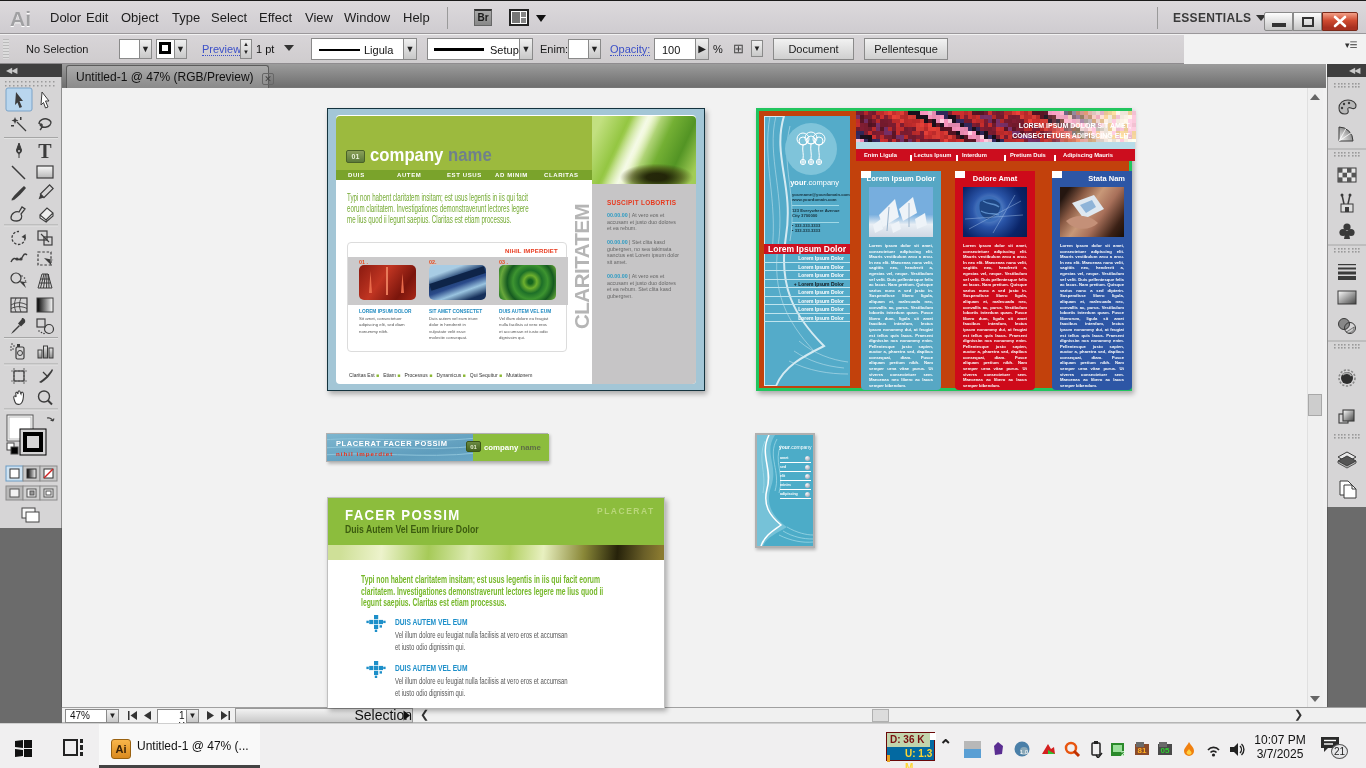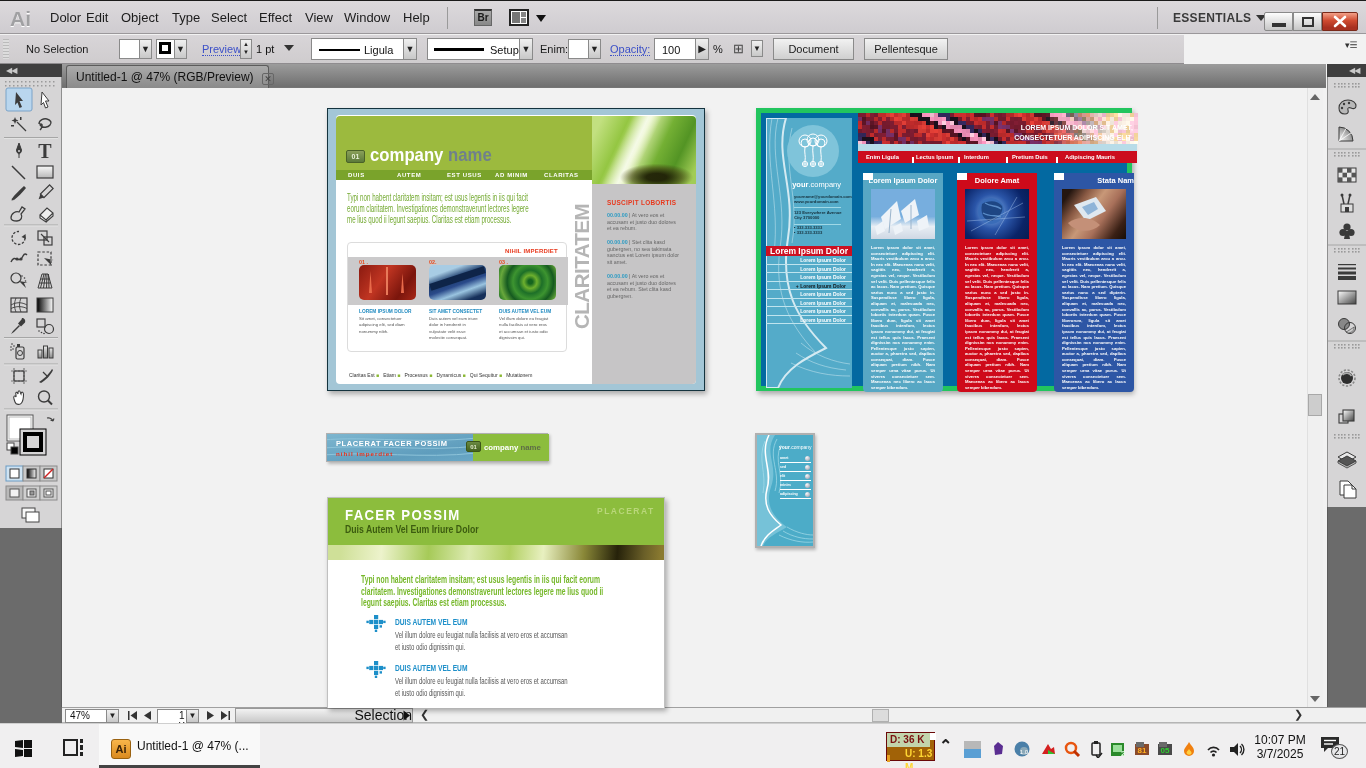--- a/index.html
+++ b/index.html
@@ -28,21 +28,21 @@
 #vthumb{left:1308px;top:394px;width:14px;height:22px;background:#cdcdcd;border:1px solid #a8a8a8}
 #statusbar{left:62px;top:707px;width:1304px;height:16px;background:#f0f0f0;border-top:1px solid #a0a0a0;border-bottom:1px solid #b5b5b5}
 #lstatusdark{left:0;top:707px;width:62px;height:16px;background:#6b6b6b}
 
 #taskbar{left:0;top:723px;width:1366px;height:45px;background:#f0eff0;border-top:1px solid #cfcfcf}
 .trayicon{top:17px;width:17px;height:17px}
 
 #art1{left:327px;top:108px;width:378px;height:283px;background:#a3c6d6;border:1px solid #14333e;box-shadow:2px 3px 5px rgba(0,0,0,0.3)}
 #a1page{left:8px;top:6px;width:360px;height:269px;background:#fff;border-radius:4px}
 
-#art2{left:756px;top:108px;width:376px;height:283px;background:#0369a1;border:5px solid #22c55e;box-shadow:2px 3px 5px rgba(0,0,0,0.3)}
+#art2{left:756px;top:108px;width:376px;height:283px;background:#c2410c;border:3px solid #22c55e;box-shadow:2px 3px 5px rgba(0,0,0,0.3)}
 #a2side{left:5px;top:5px;width:86px;height:270px;background:#54abc9;overflow:hidden}
 #a2photo{left:97px;top:0;width:279px;height:31px;background:
   linear-gradient(100deg,#3a1018 4%,#8a2030 10%,#e86a80 16%,#5a1020 24%,#c04a60 32%,#f0a0b0 40%,#6a1828 50%,#ffd0d8 62%,#f8f0e8 74%,#e8a0b8 84%,#c87890 94%);
   image-rendering:pixelated}
 #a2rows{left:5px;top:143px;width:86px;height:68px}
 .a2row{position:absolute;left:0;width:86px;height:8.5px;font-size:5px;font-weight:bold;color:#fff;text-align:right;padding-right:6px;line-height:8.5px;border-bottom:1px solid #bfe4ee}
 .col{width:80px;height:219px;border-radius:0 0 4px 4px;overflow:hidden}
 .ctitle{left:0;top:3px;width:100%;text-align:center;font-size:7.5px;font-weight:bold;color:#fff;white-space:nowrap}
 .cphoto{left:8px;top:16px;width:64px;height:50px;overflow:hidden}
 .cbody{left:8px;top:72px;width:64px;font-size:4.2px;font-weight:bold;color:#fff;line-height:5.6px;text-align:justify}
@@ -599,21 +599,21 @@
   <div class="a" style="left:63px;top:15px;width:15px;height:17px;border:2px solid #222"></div>
   <div class="a" style="left:80px;top:15px;width:3px;height:4px;background:#222"></div>
   <div class="a" style="left:80px;top:21px;width:3px;height:5px;background:#222"></div>
   <div class="a" style="left:80px;top:28px;width:3px;height:4px;background:#222"></div>
 
   <div class="a" style="left:99px;top:0;width:161px;height:45px;background:#f9f9f9"></div>
   <div class="a" style="left:99px;top:41px;width:161px;height:4px;background:#444"></div>
   <div class="a" style="left:111px;top:15px;width:20px;height:20px;border-radius:3px;background:linear-gradient(#f9b64a,#d98a1f);border:1px solid #9a6210;color:#3a2208;font-size:11px;font-weight:bold;text-align:center;line-height:19px">Ai</div>
   <div class="a" style="left:137px;top:15px;font-size:12px;color:#111">Untitled-1 @ 47% (...</div>
 
-  <div class="a" style="left:886px;top:8px;width:49px;height:29px;background:#a16207;border:1px solid #6a0808">
+  <div class="a" style="left:886px;top:8px;width:49px;height:29px;background:#0369a1;border:1px solid #6a0808">
     <div class="a" style="left:0;top:0;width:43px;height:14px;background:#c2d4ac;color:#7a1010;font-size:10px;font-weight:bold;line-height:14px;padding-left:3px">D: 36 K</div>
     <div class="a" style="left:15px;top:14px;color:#ffd633;font-size:10px;font-weight:bold;line-height:14px;padding-left:3px">U: 1.3 M</div>
     <div class="a" style="left:43px;top:0;width:6px;height:7px;background:#fff"></div>
     <div class="a" style="left:0;top:22px;width:3px;height:7px;background:#e8a020"></div>
   </div>
   <div class="a" style="left:939px;top:12px;font-size:16px;font-weight:bold;color:#222">⌃</div>
 
   <div class="a trayicon" style="left:964px;background:linear-gradient(#b8b8b8 50%,#5a9fd4 50%)"></div>
   <div class="a trayicon" style="left:990px"><svg width="17" height="17">
         <path d="M8 1 L13 5 L12 13 L5 14 L4 5 Z" fill="#5a2d91"></path>
@@ -1390,21 +1390,21 @@
           <g stroke="#b0ccf0" stroke-width="0.6" opacity="0.7">
             <line x1="6" y1="42" x2="58" y2="14"></line>
             <line x1="2" y1="32" x2="60" y2="28"></line>
             <line x1="30" y1="46" x2="52" y2="8"></line>
           </g>
         </svg>
     </div>
     <div class="a cbody">Lorem ipsum dolor sit amet, consectetuer adipiscing elit. Mauris vestibulum arcu a arcu. In nec elit. Maecenas nunc velit, sagittis nec, hendrerit a, egestas vel, neque. Vestibulum vel velit. Duis pellentesque felis ac lacus. Nam pretium. Quisque varius nunc a sed justo in. Suspendisse libero ligula, aliquam et, malesuada nec, convallis ac, purus. Vestibulum lobortis interdum quam. Fusce libero dum, ligula sit amet faucibus interdum, lectus ipsum nonummy dui, at feugiat est tellus quis lacus. Praesent dignissim nos nonummy enim. Pellentesque justo sapien, auctor a, pharetra sed, dapibus consequat, diam. Fusce aliquam pretium nibh. Nam semper urna vitae purus. Ut viverra consectetuer sem. Maecenas ac libero ac lacus semper bibendum.</div>
   </div>
   <div class="a col" style="left:293px;top:60px;background:#2d56a5" id="a2c3">
-    <div class="a ctitle" style="text-align:right;padding-right:0">Stata Nam</div>
+    <div class="a ctitle" style="text-align:right;padding-right:7px">Stata Nam</div>
     <div class="a cphoto" style="background:linear-gradient(125deg,#241610 10%,#8a5a44 28%,#c89878 45%,#a8705a 62%,#3a2015 85%,#1c1008 98%)">
       <svg class="a" style="left:0;top:0" width="64" height="50">
           <path d="M12 16 L34 8 L44 22 L24 32 Z" fill="#dfe8f0"></path>
           <path d="M20 18 L32 13 L36 20 L26 26 Z" fill="#8fb4d8"></path>
           <path d="M6 34 C16 26 30 28 38 36 C30 44 14 44 6 34" fill="#c49078"></path>
         </svg>
     </div>
     <div class="a cbody">Lorem ipsum dolor sit amet, consectetuer adipiscing elit. Mauris vestibulum arcu a arcu. In nec elit. Maecenas nunc velit, sagittis nec, hendrerit a, egestas vel, neque. Vestibulum vel velit. Duis pellentesque felis ac lacus. Nam pretium. Quisque varius nunc a sed dipterin. Suspendisse libero ligula, aliquam et, malesuada nec, convallis ac, purus. Vestibulum lobortis interdum quam. Fusce liberorum, ligula sit amet faucibus interdum, lectus ipsum nonummy dui, at feugiat est tellus quis lacus. Praesent dignissim nos nonummy enim. Pellentesque justo sapien, auctor a, pharetra sed, dapibus consequat, diam. Fusce aliquam pretium nibh. Nam semper urna vitae purus. Ut viverra consectetuer sem. Maecenas ac libero ac lacus semper bibendum.</div>
   </div>
   <div class="notch" style="left:102px;top:60px"></div>

